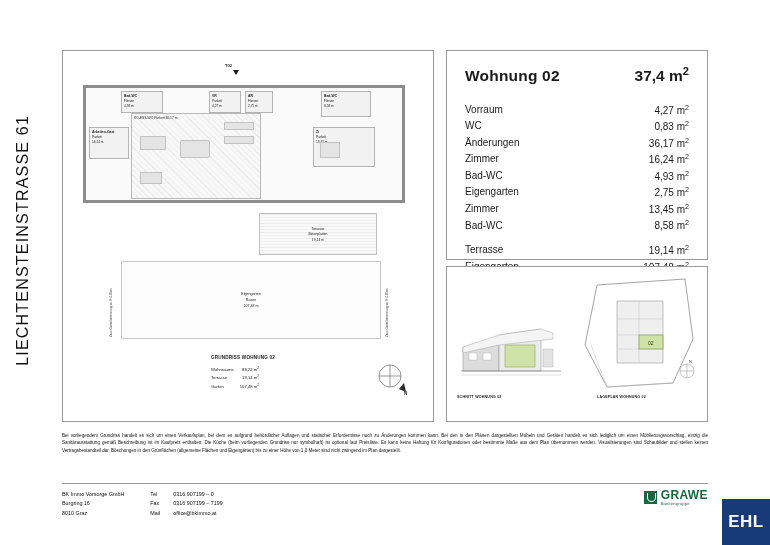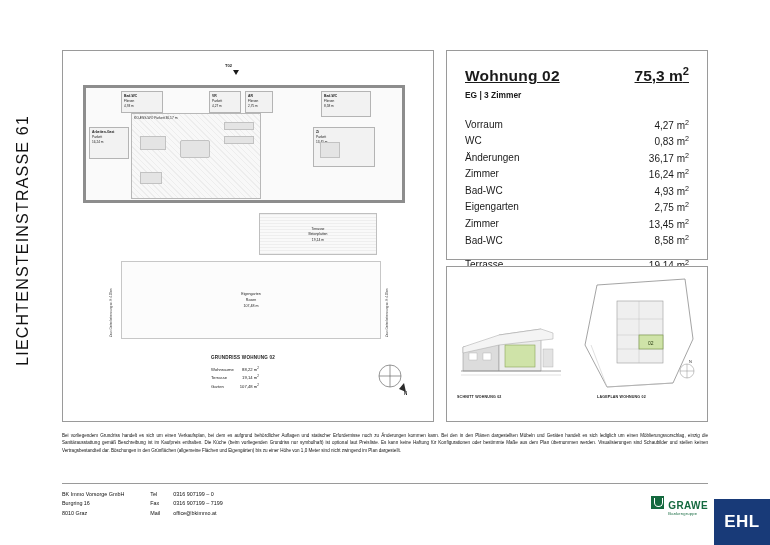--- a/index.html
+++ b/index.html
@@ -146,21 +146,21 @@
 
   
   .info-frame {
     position: absolute;
     left: 446px; top: 50px;
     width: 262px; height: 210px;
     border: 1px solid #9a9a9a;
     padding: 14px 18px 10px 18px;
   }
   .wohnung-row {
-    display: flex; justify-content: space-between; align-items: baseline; text-decoration: underline;
+    display: flex; justify-content: space-between; align-items: baseline;
   }
   .wohnung-title { font-size: 15.5px; font-weight: bold; letter-spacing: .2px; }
   .wohnung-size { font-size: 15.5px; font-weight: bold; }
   .wohnung-sub { font-size: 8.4px; font-weight: bold; margin-top: 5px; }
   .areas { margin-top: 16px; font-size: 10px; }
   .areas table { width: 100%; border-collapse: collapse; }
   .areas td { padding: 1.6px 0; }
   .areas td.v { text-align: right; white-space: nowrap; }
   .areas tr.gap td { padding-top: 10px; }
 
@@ -225,28 +225,28 @@
   .grawe-mark:after {
     content: "";
     position: absolute;
     left: 3px; top: 2.5px;
     width: 7px; height: 8px;
     border: 1.6px solid #ffffff;
     border-radius: 0 0 6px 6px;
     border-top: none;
   }
   .grawe-txt { line-height: 1.05; }
-  .grawe-txt .g1 { font-size: 10px; font-weight: bold; color: #14693f; letter-spacing: .4px; margin-top: 12px; }
+  .grawe-txt .g1 { font-size: 12px; font-weight: bold; color: #14693f; letter-spacing: .4px; }
   .grawe-txt .g2 { font-size: 4.1px; color: #14693f; letter-spacing: .2px; }
 
   
   .ehl {
     position: absolute;
     right: 0px; bottom: 0px;
-    width: 56px; height: 46px;
+    width: 48px; height: 46px;
     background: #183a78;
     color: #fff;
     display: flex; align-items: center; justify-content: center;
     font-size: 17px; font-weight: bold; letter-spacing: .5px;
   }
 </style>
 </head>
 <body>
 
 <div class="street-title">
@@ -354,24 +354,23 @@
       <polygon points="26,28 31,22 33,31" fill="#2a2a2a"></polygon>
     </svg>
     <div style="position:absolute; left:31px; top:30px; font-size:4.5px; font-weight:bold;">N</div>
   </div>
 </div>
 
 <div class="info-frame">
   <div class="wohnung-row">
     <div class="wohnung-title">Wohnung 02</div>
     <div class="wohnung-size">
-      <span>75,3 m</span><span class="sup">2</span>
-    </div>
-  </div>
-  <div class="wohnung-sub">EG | 3 Zimmer</div>
+      <span>37,4 m</span><span class="sup">2</span>
+    </div>
+  </div>
 
   <div class="areas">
     <table>
       <tbody>
           <tr>
         <td>Vorraum</td>
         <td class="v"><span>4,27 m</span><span class="sup">2</span></td>
       </tr>
       <tr>
         <td>WC</td>

